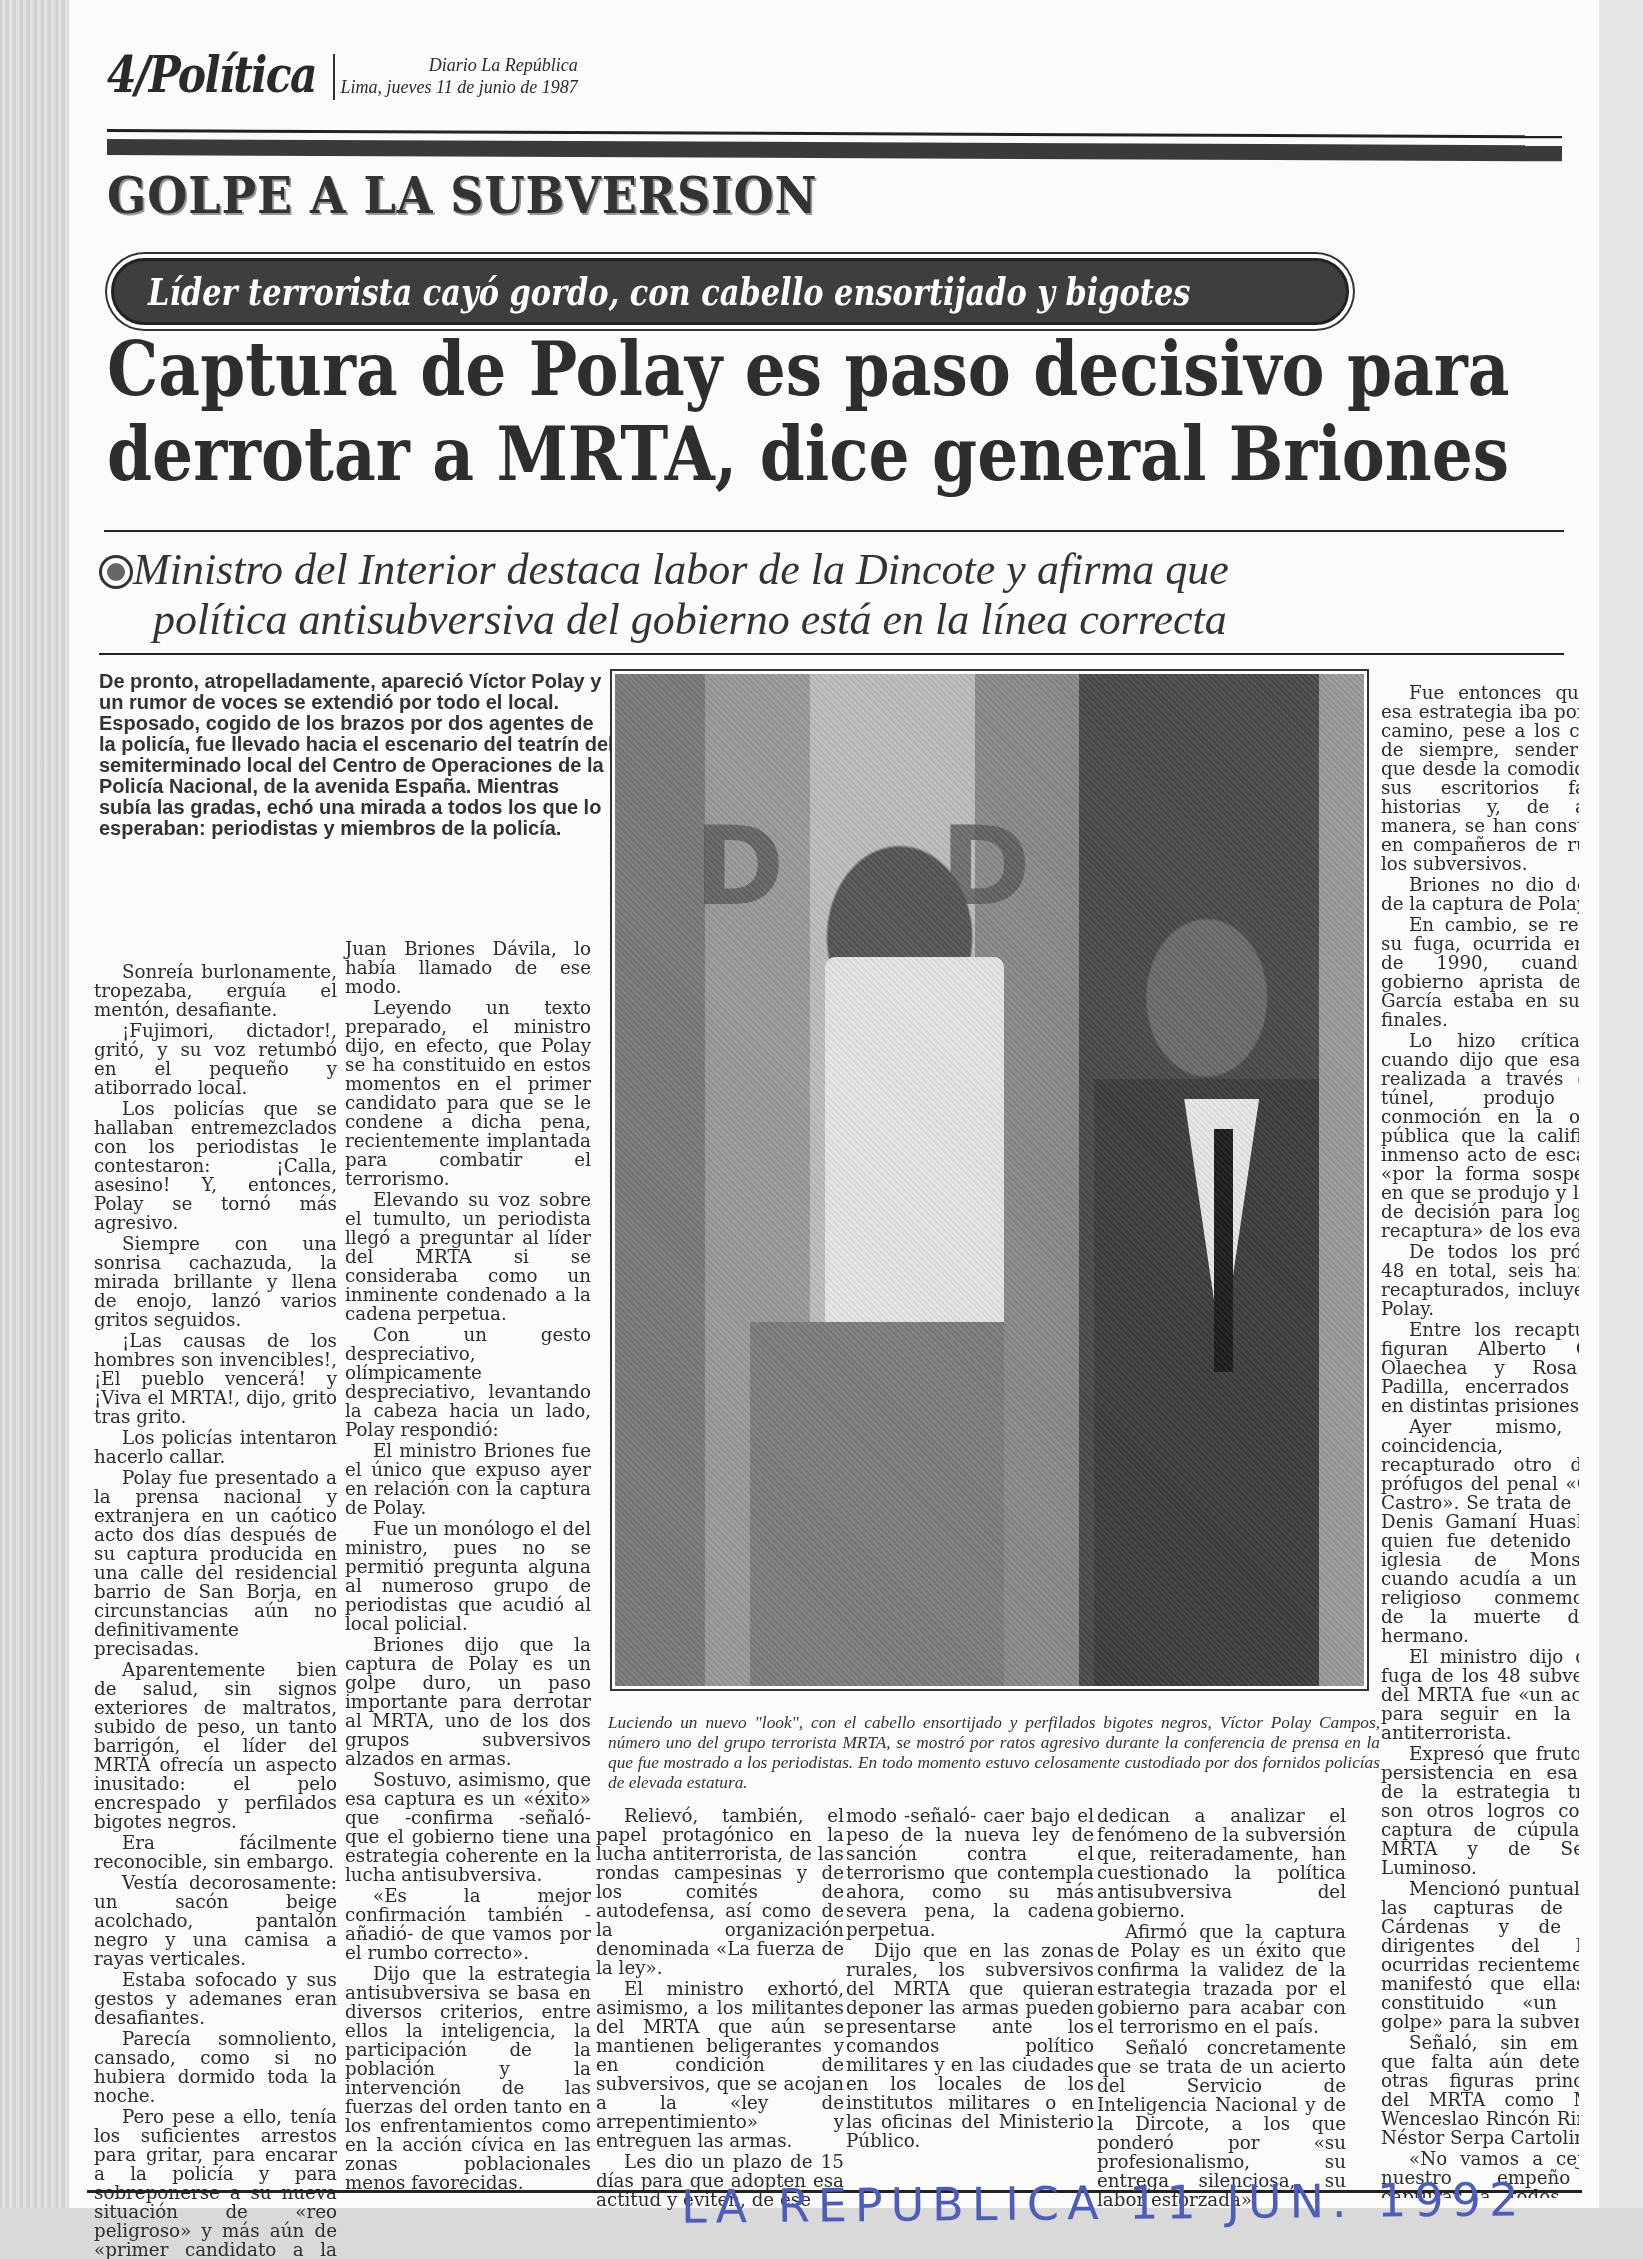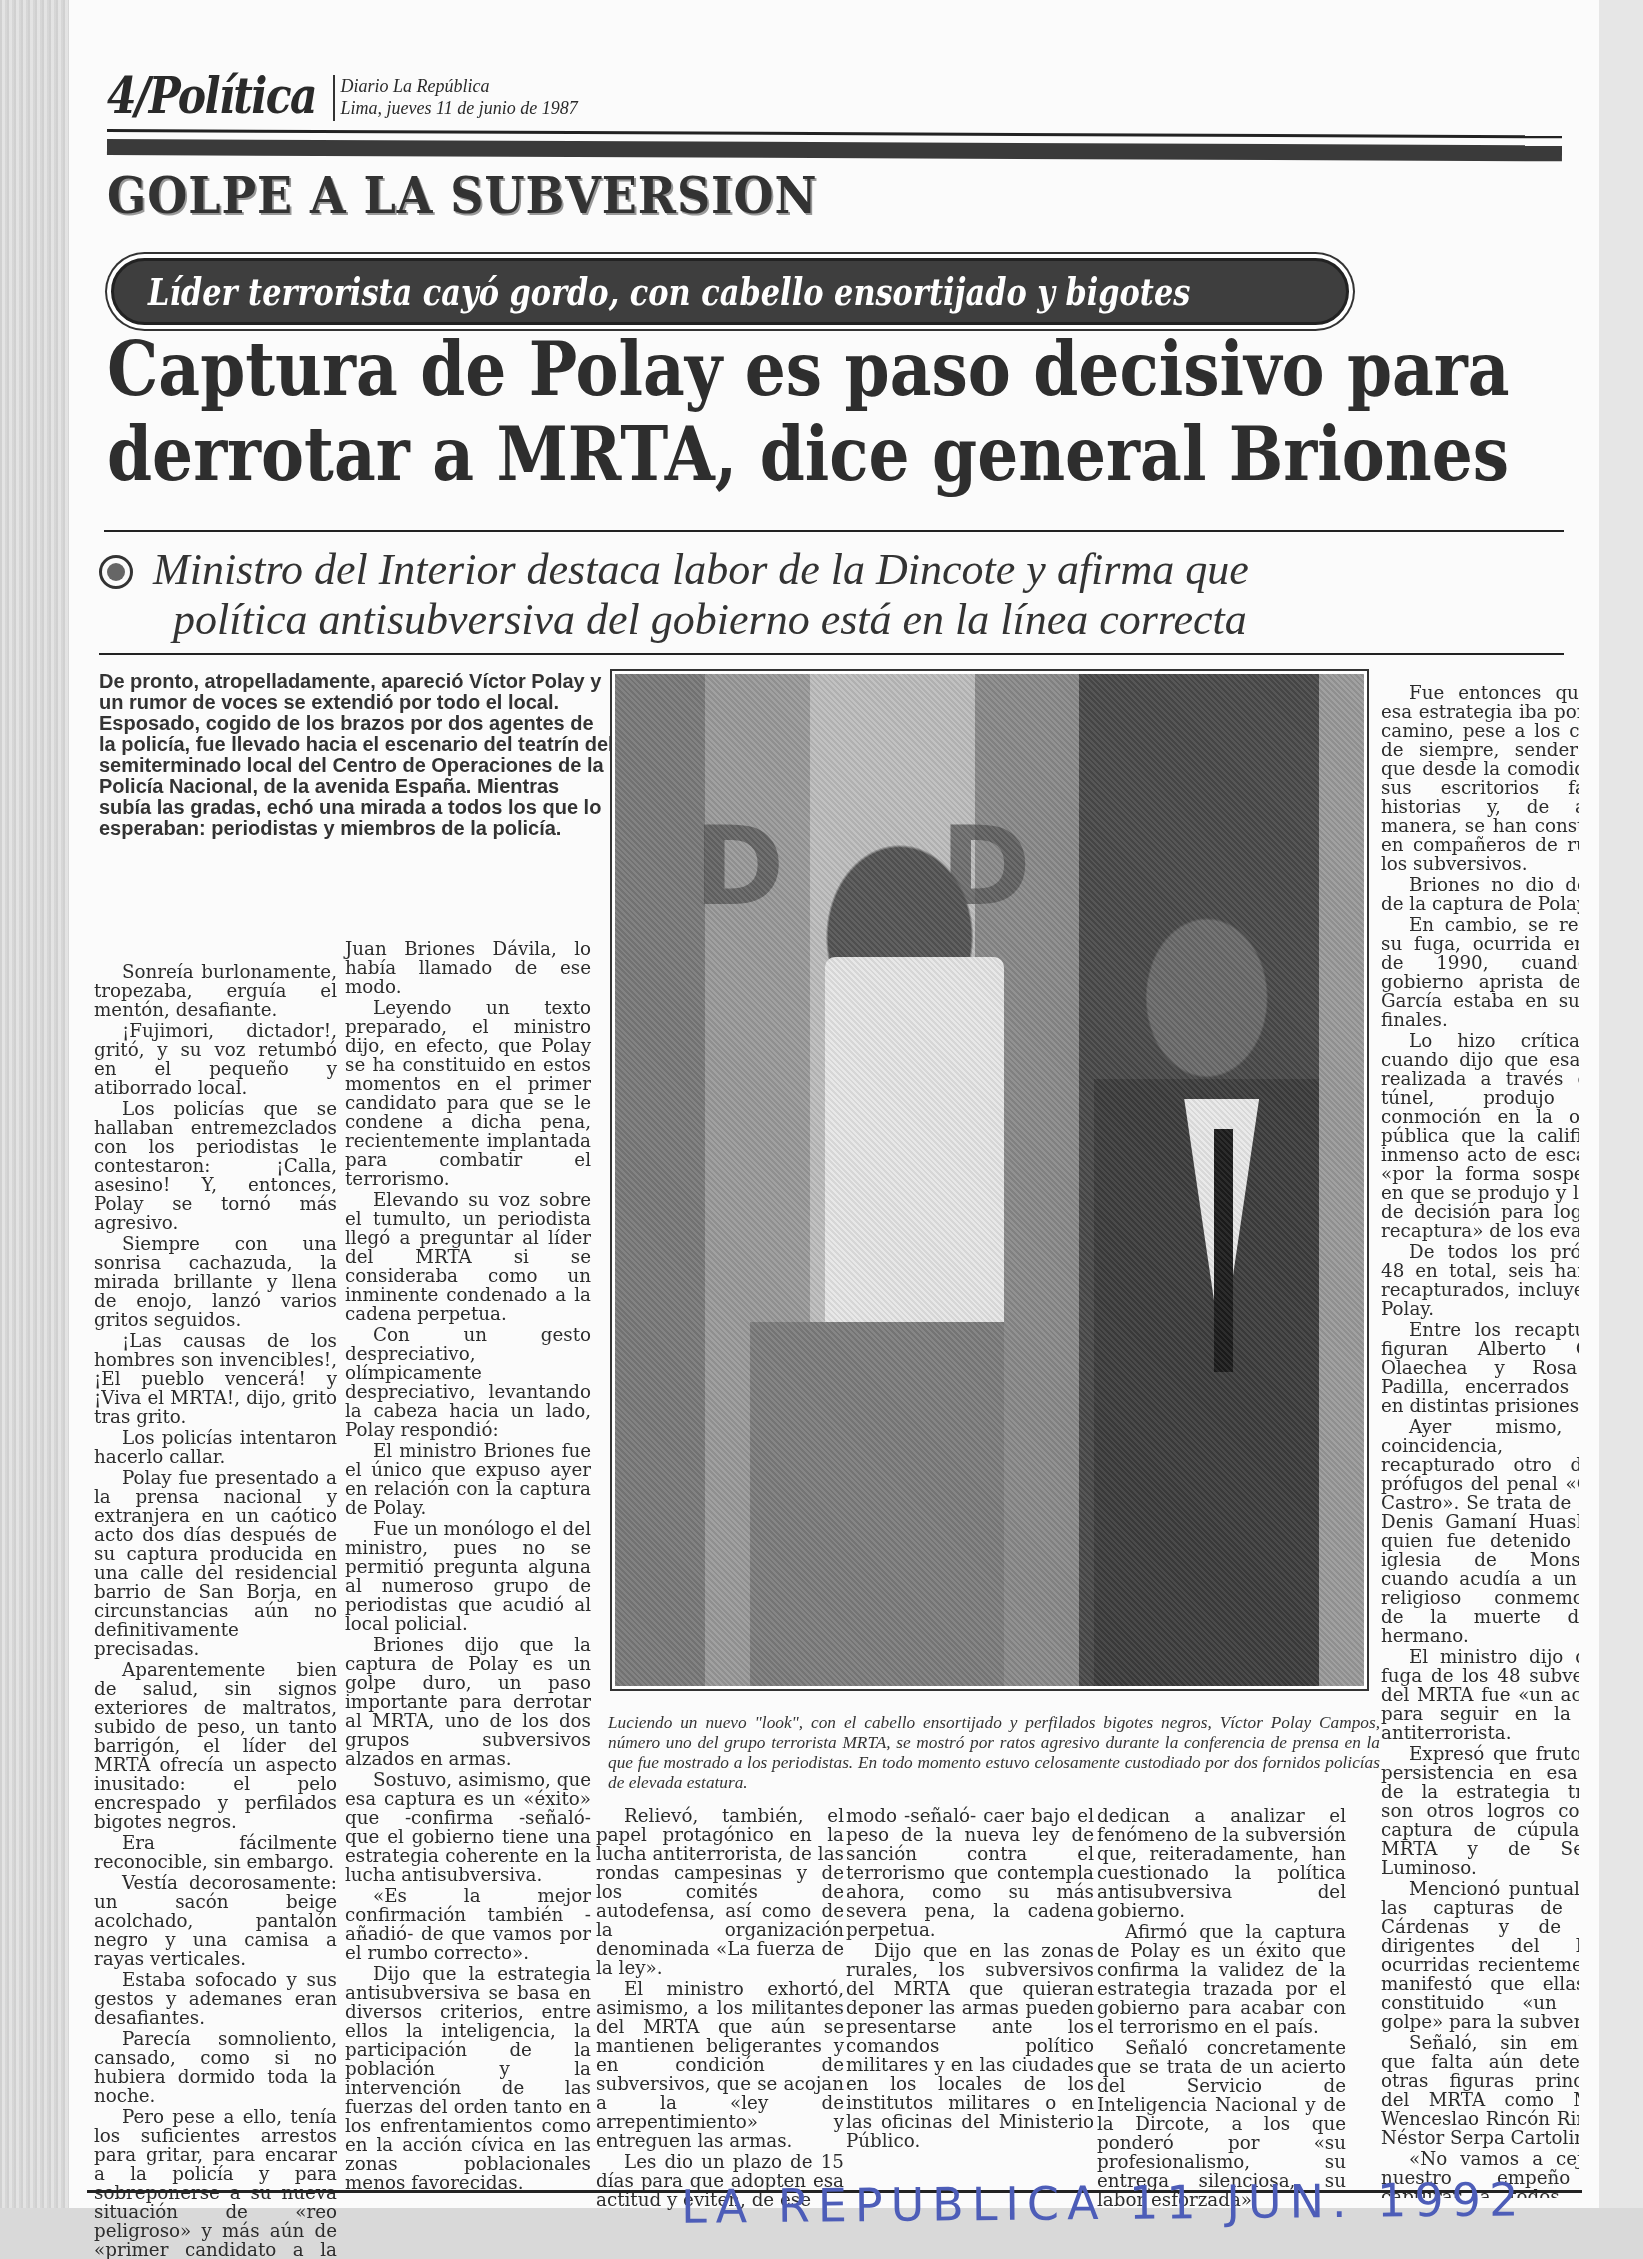--- a/index.html
+++ b/index.html
@@ -23,21 +23,21 @@
   .page-right-edge {
     position: absolute; left: 1599px; top: 0; width: 45px; height: 2259px;
     background: #e6e6e6;
   }
   .bottom-strip {
     position: absolute; left: 0; top: 2208px; width: 1643px; height: 51px;
     background: #d9d9d9;
   }
 
   
-  .masthead { position: absolute; left: 107px; top: 71px; display: flex; align-items: flex-end; }
+  .masthead { position: absolute; left: 107px; top: 50px; display: flex; align-items: flex-end; text-align: right; }
   .section-label {
     font-family: "DejaVu Serif", serif; font-style: italic; font-weight: bold;
     font-size: 50px; color: #2a2a2a; letter-spacing: -2px; line-height: 1;
     transform: scaleX(0.85); transform-origin: left bottom;
   }
   .paper-info {
     margin-left: -20px; font-family: "Liberation Serif", serif; font-style: italic;
     font-size: 18px; line-height: 22px; color: #2a2a2a; padding-bottom: 2px;
     border-left: 2px solid #333; padding-left: 6px;
   }
@@ -74,21 +74,21 @@
   .deck {
     position: absolute; left: 99px; top: 545px; width: 1287px;
     display: flex; align-items: flex-start;
   }
   .bullet {
     width: 34px; height: 34px; border-radius: 50%; border: 3px solid #333;
     display: flex; align-items: center; justify-content: center; margin-top: 10px; flex: none;
   }
   .bullet::after { content: ""; width: 18px; height: 18px; border-radius: 50%; background: #666; }
   .deck-text {
-    margin-left: 20px; font-family: "Liberation Serif", serif; font-style: italic;
+    font-family: "Liberation Serif", serif; font-style: italic;
     font-size: 44px; line-height: 50px; color: #333;
   }
   .deck-text div:nth-child(2) { padding-left: 20px; }
   .rule-under-deck { position: absolute; left: 99px; top: 653px; width: 1465px; height: 2px; background: #222; }
 
   
   .lead {
     position: absolute; left: 99px; top: 671px; width: 515px;
     font-family: Liberation Sans, sans-serif; font-weight: bold; font-size: 20px;
     line-height: 21px; color: #333;

